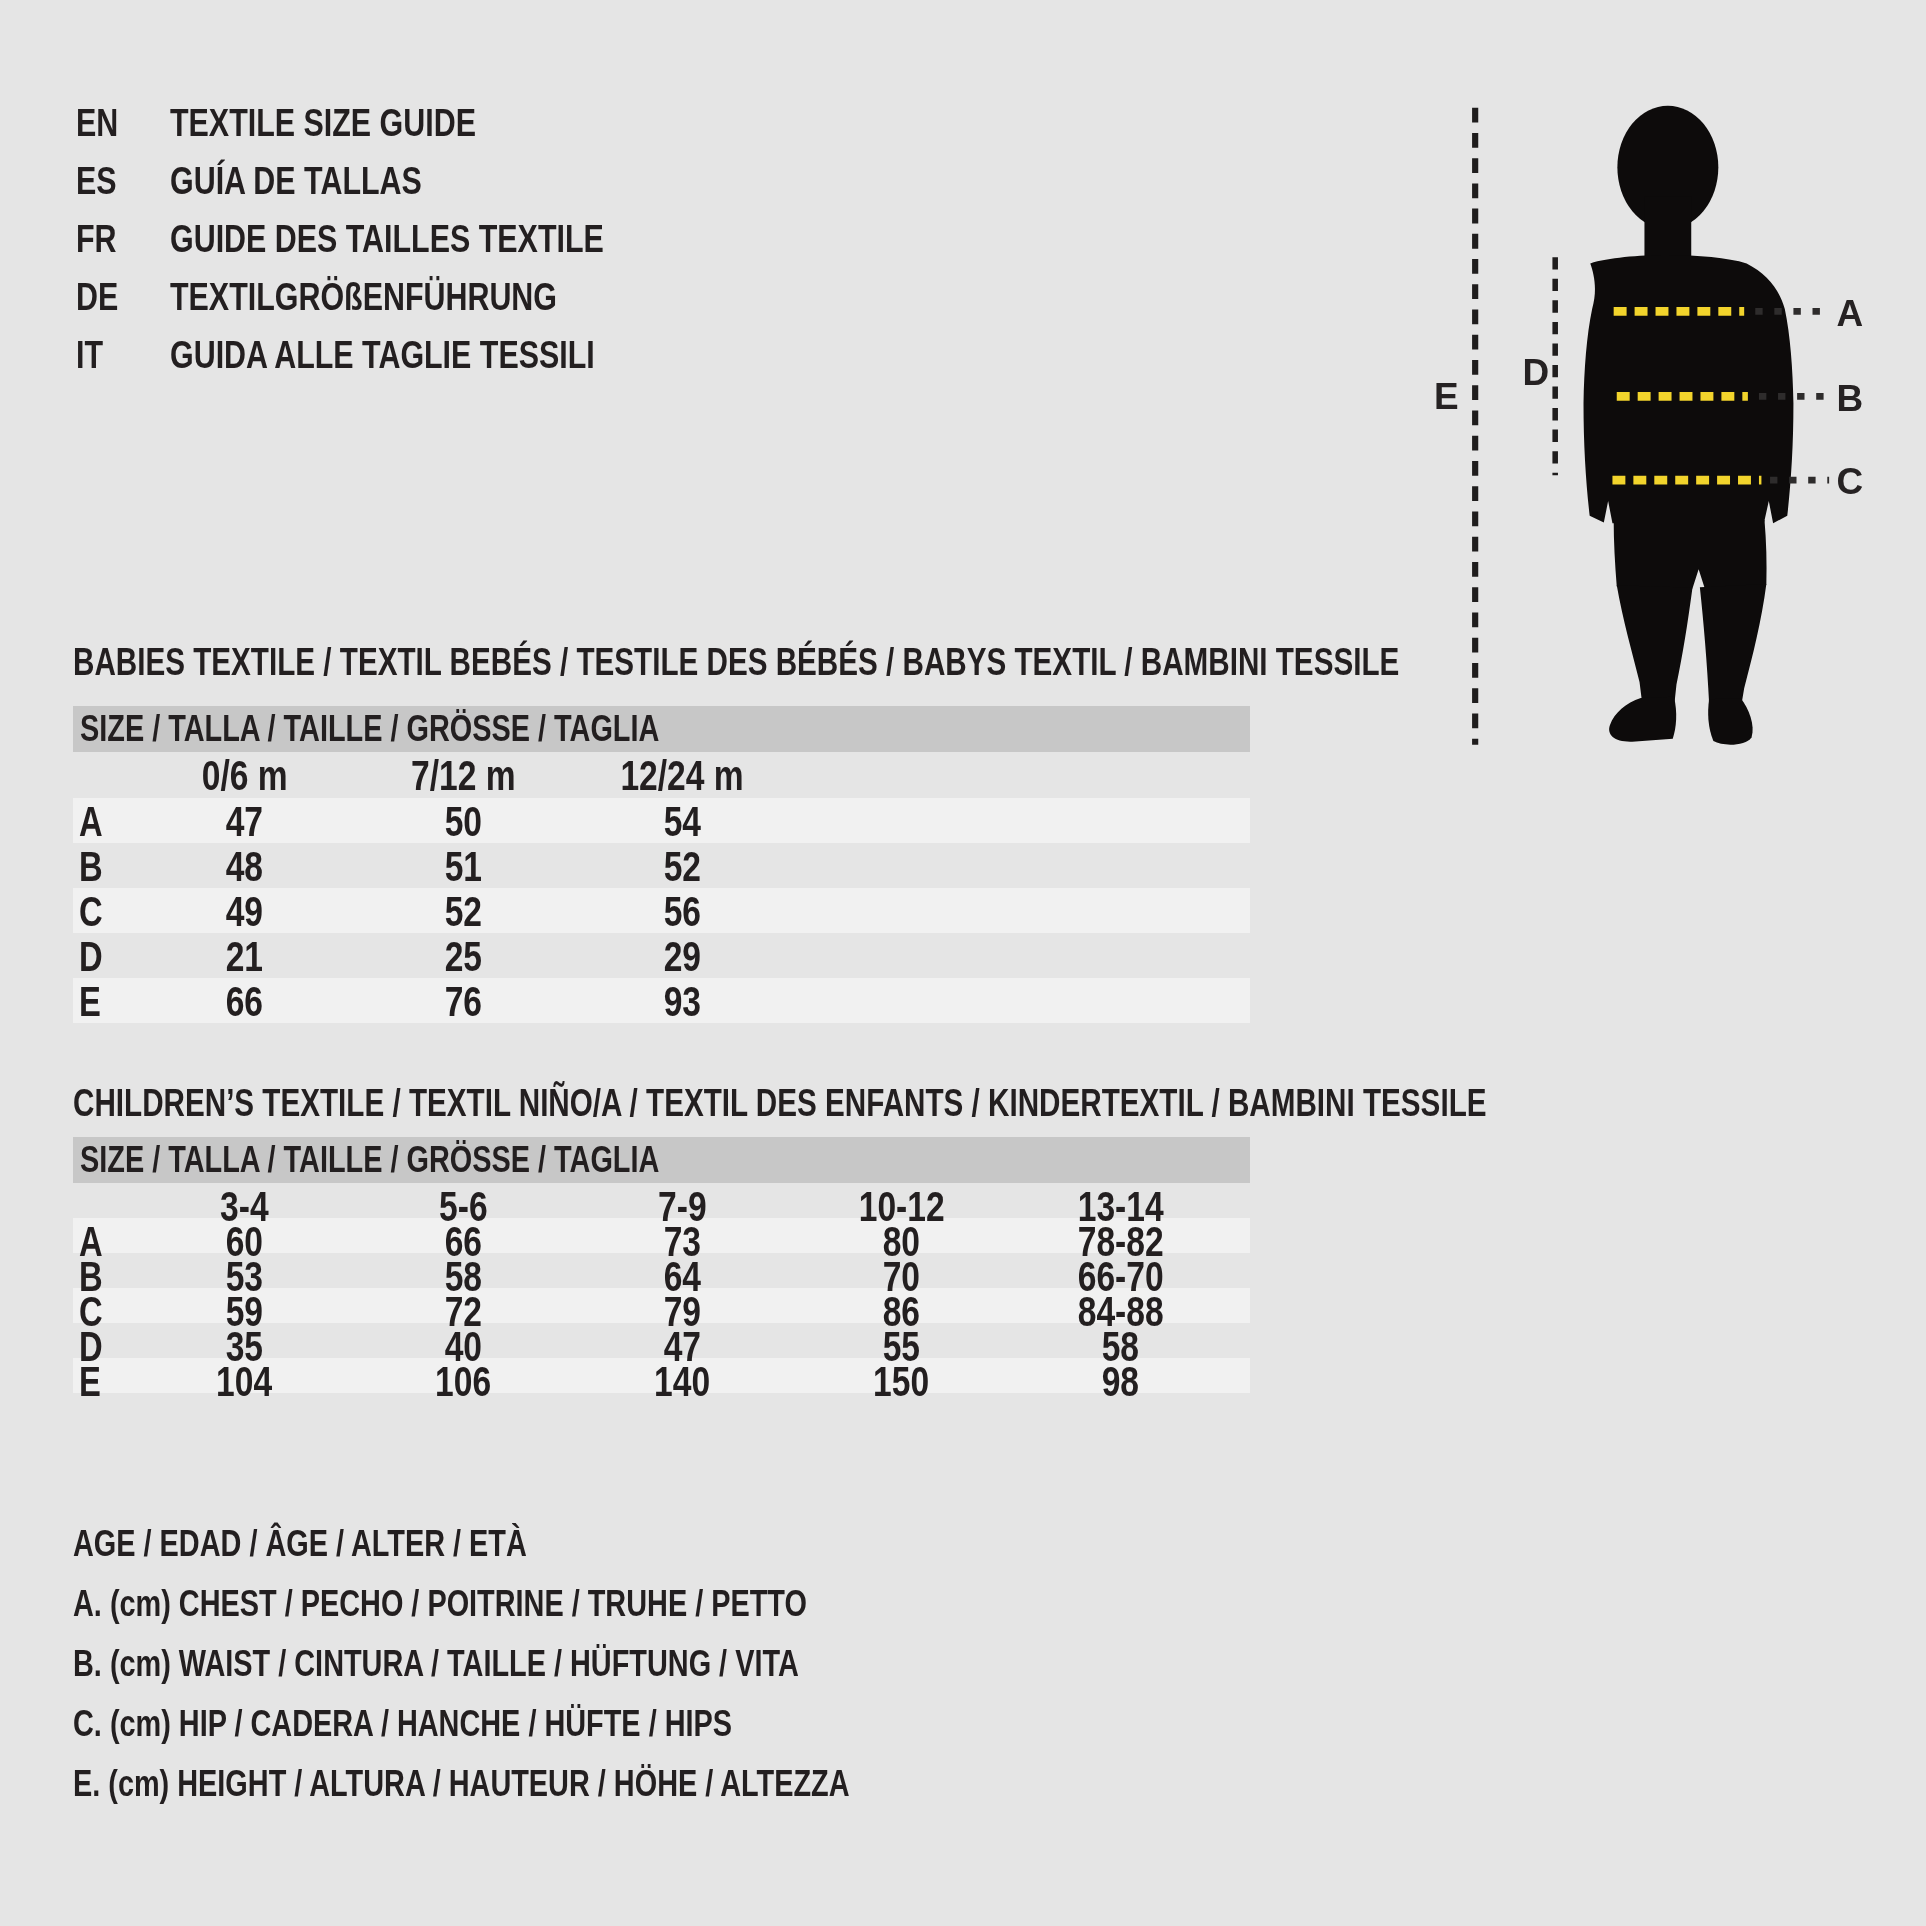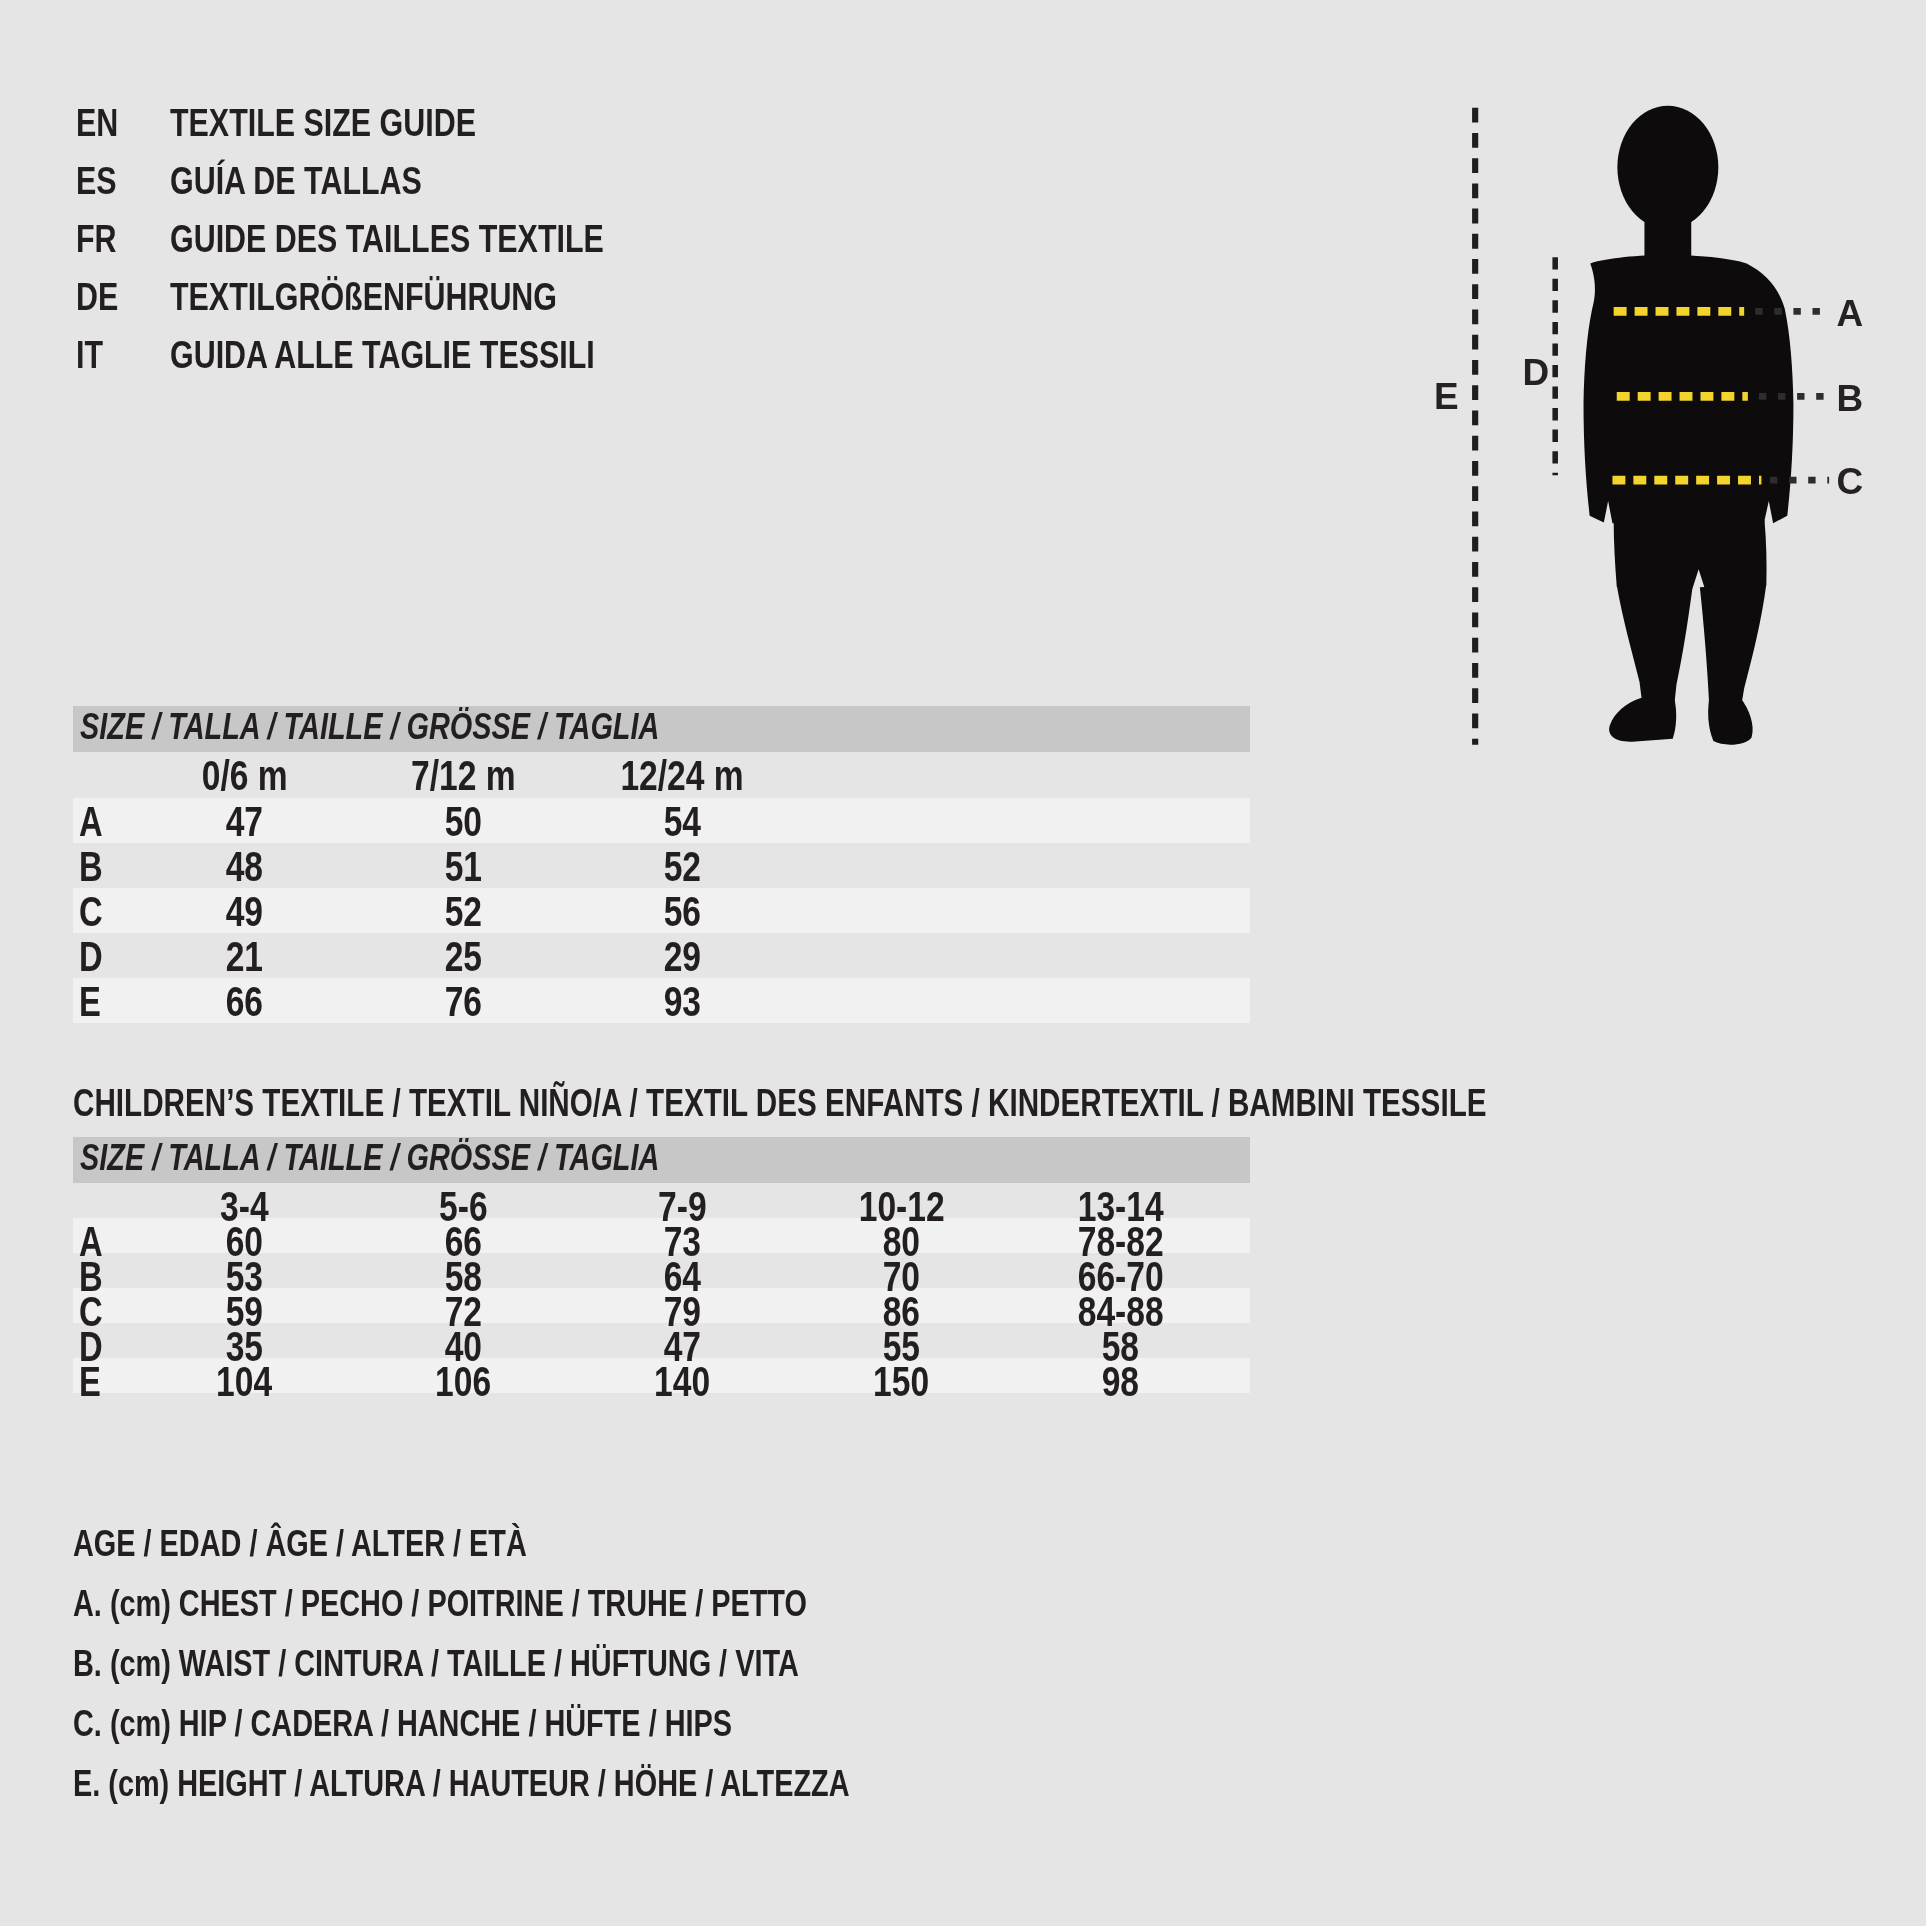--- a/index.html
+++ b/index.html
@@ -14,22 +14,22 @@
   
   .langs{position:absolute;left:76px;top:94px;display:grid;grid-template-columns:94px auto;}
   .langs .lrow{display:contents;}
   .langs .lcode,.langs .ltitle{height:58px;line-height:58px;font-size:39px;}
 
   
   .sec-title{position:absolute;left:73px;font-size:38px;line-height:43px;}
 
   
   .table{position:absolute;left:73px;width:1177px;}
-  .size-bar{height:46px;background:#c7c7c7;display:flex;align-items:flex-start;padding-left:7.4px;
-            font-size:37px;box-sizing:border-box;font-style:italic;}
+  .size-bar{height:46px;background:#c7c7c7;display:flex;align-items:center;padding-left:7.4px;
+            font-size:37px;box-sizing:border-box;}
   #children-table .size-bar{height:46px;}
   .trow{display:grid;align-items:center;height:46px;}
   #babies-table .trow{height:45px;}
   #babies-table .trow.thead{height:46px;}
   #children-table .trow{height:35px;}
   .trow.alt{background:#f1f1f1;}
   .tcell{display:flex;justify-content:center;align-items:center;font-size:42px;}
   .tcell.left{justify-content:flex-start;padding-left:6.2px;}
 
   
@@ -92,20 +92,23 @@
       <line x1="554" y1="630" x2="650" y2="630" stroke="#2e2c2c" stroke-width="11" stroke-dasharray="12 19"></line>
 
       <text x="662" y="379" font-family="Liberation Sans, sans-serif" font-weight="700" font-size="60" fill="#262223">A</text>
       <text x="662" y="517" font-family="Liberation Sans, sans-serif" font-weight="700" font-size="60" fill="#262223">B</text>
       <text x="662" y="653" font-family="Liberation Sans, sans-serif" font-weight="700" font-size="60" fill="#262223">C</text>
       <text x="152" y="475" font-family="Liberation Sans, sans-serif" font-weight="700" font-size="60" fill="#262223">D</text>
       <text x="8" y="515" font-family="Liberation Sans, sans-serif" font-weight="700" font-size="60" fill="#262223">E</text>
     </svg>
   </div>
 
+  <div class="sec-title" style="top:641px;">
+    <span class="cx">BABIES TEXTILE / TEXTIL BEBÉS / TESTILE DES BÉBÉS / BABYS TEXTIL / BAMBINI TESSILE</span>
+  </div>
   <div class="table" id="babies-table" style="top:706px;">
     <div class="size-bar">
       <span class="cx">SIZE / TALLA / TAILLE / GRÖSSE / TAGLIA</span>
     </div>
   <div class="trow thead" style="grid-template-columns: 62px repeat(3, 219px) 1fr;">
         <div class="tcell left">
           <span class="cx"></span>
         </div>
         <div class="tcell">
           <span class="cxc">0/6 m</span>

